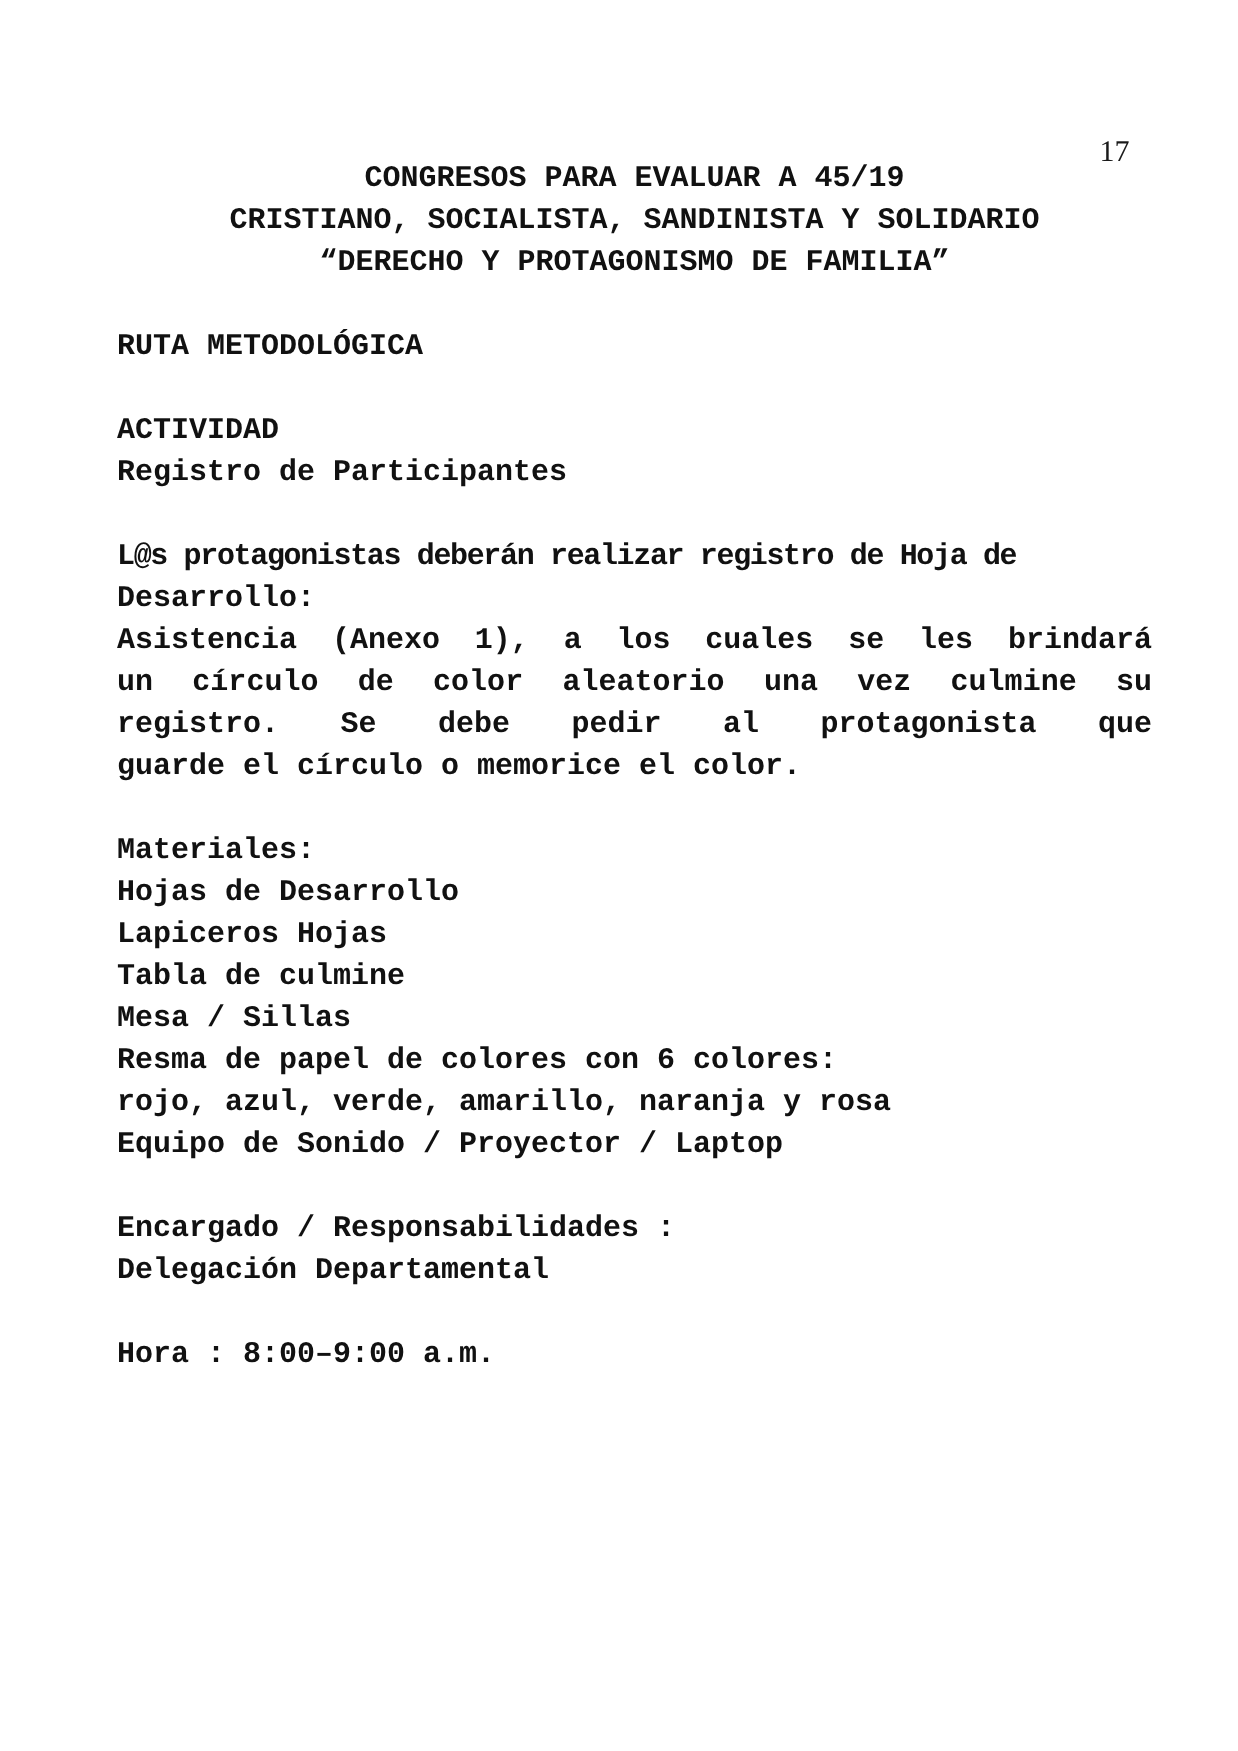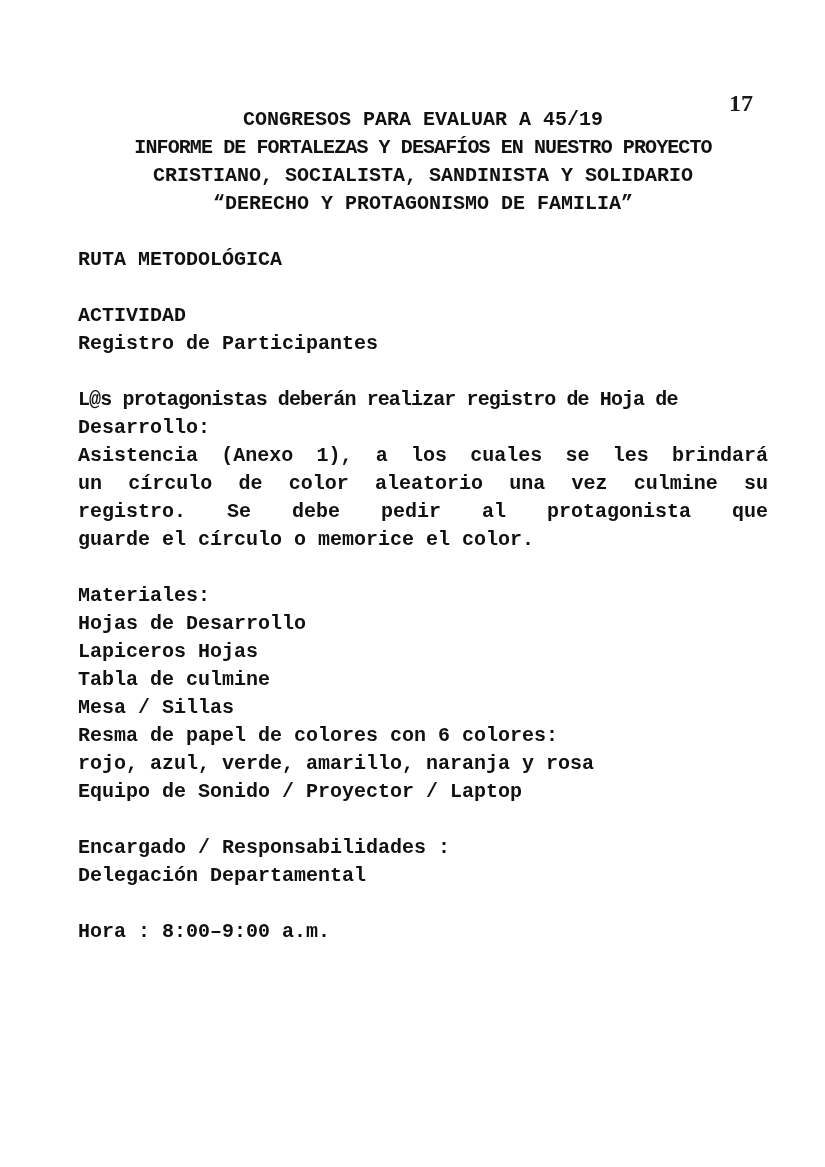--- a/index.html
+++ b/index.html
@@ -15,22 +15,22 @@
     color: #111111;
     font-family: "Liberation Mono", "DejaVu Sans Mono", monospace;
     font-weight: bold;
     overflow: hidden;
   }
   .page-number {
     position: absolute;
     top: 90px;
     right: 72px;
     font-family: "Liberation Serif", "DejaVu Serif", serif;
-    font-weight: bold;
-    font-size: 24px;
+    font-weight: normal;
+    font-size: 20px;
     color: #1a1a1a;
   }
   .text-body {
     position: absolute;
     left: 78px;
     top: 106px;
     width: 690px;
   }
   .block {
     margin-top: 28px;
@@ -48,21 +48,20 @@
   .line.tight { letter-spacing: -0.045em; }
 </style>
 </head>
 <body>
 
 <div class="page">
   <div class="page-number">17</div>
   <div class="text-body">
       <div class="block center">
         <div class="line">CONGRESOS PARA EVALUAR A 45/19</div>
-        <div class="line tight">INFORME DE FORTALEZAS Y DESAFÍOS EN NUESTRO PROYECTO</div>
         <div class="line">CRISTIANO, SOCIALISTA, SANDINISTA Y SOLIDARIO</div>
         <div class="line">“DERECHO Y PROTAGONISMO DE FAMILIA”</div>
       </div>
       <div class="block">
         <div class="line">RUTA METODOLÓGICA</div>
       </div>
       <div class="block">
         <div class="line">ACTIVIDAD</div>
         <div class="line">Registro de Participantes</div>
       </div>

